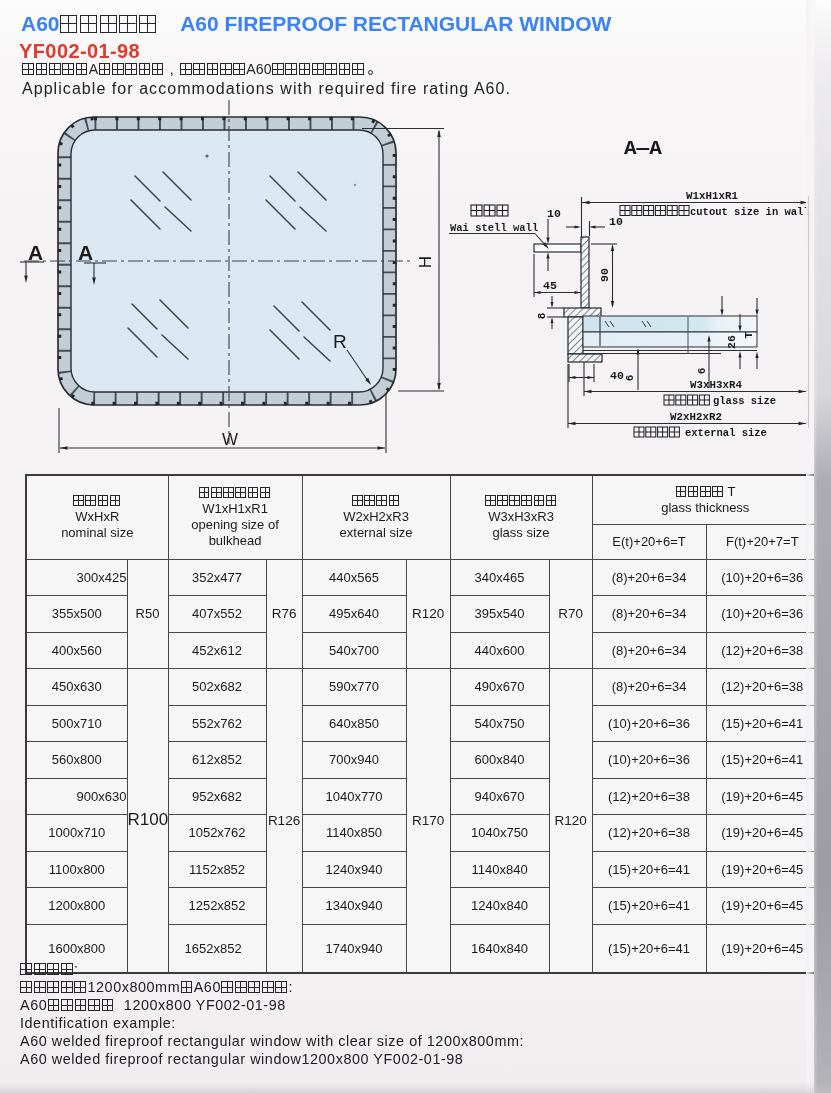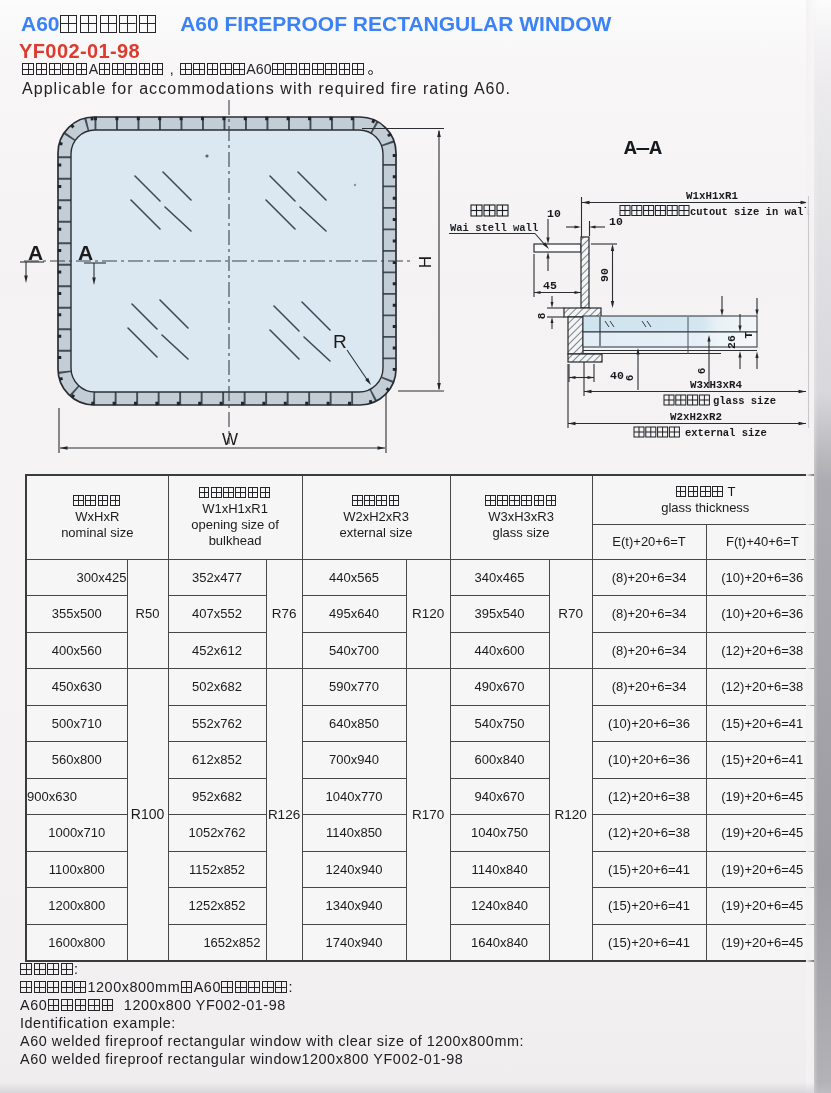--- a/index.html
+++ b/index.html
@@ -338,21 +338,21 @@
 <tbody>
       <tr style="height:49px">
 <th colspan="2" rowspan="2" style="border:1.6px solid #474747;font-weight:normal;padding:0;line-height:16px"><i class="g"></i><i class="g"></i><i class="g"></i><i class="g"></i><br>WxHxR<br>nominal size</th>
 <th colspan="2" rowspan="2" style="border:1.6px solid #474747;font-weight:normal;padding:0;line-height:16px"><i class="g"></i><i class="g"></i><i class="g"></i><i class="g"></i><i class="g"></i><i class="g"></i><br>W1xH1xR1<br>opening size of<br>bulkhead</th>
 <th colspan="2" rowspan="2" style="border:1.6px solid #474747;font-weight:normal;padding:0;line-height:16px"><i class="g"></i><i class="g"></i><i class="g"></i><i class="g"></i><br>W2xH2xR3<br>external size</th>
 <th colspan="2" rowspan="2" style="border:1.6px solid #474747;font-weight:normal;padding:0;line-height:16px"><i class="g"></i><i class="g"></i><i class="g"></i><i class="g"></i><i class="g"></i><i class="g"></i><br>W3xH3xR3<br>glass size</th>
 <th colspan="2" style="border:1.6px solid #474747;font-weight:normal;padding:0;line-height:16px"><i class="g"></i><i class="g"></i><i class="g"></i><i class="g"></i>&nbsp;T<br>glass thickness</th>
 </tr>
 <tr style="height:35px">
 <th style="border:1.6px solid #474747;font-weight:normal;padding:0;line-height:16px">E(t)+20+6=T</th>
-<th style="border:1.6px solid #474747;font-weight:normal;padding:0;line-height:16px">F(t)+40+6=T</th>
+<th style="border:1.6px solid #474747;font-weight:normal;padding:0;line-height:16px">F(t)+20+7=T</th>
 </tr>
 <tr style="height:36.5px">
 <td style="border:1.6px solid #474747;text-align:right;padding:0">300x425</td>
 <td rowspan="3" style="border:1.6px solid #474747;text-align:center;padding:0;font-size:13px">R50</td>
 <td style="border:1.6px solid #474747;text-align:center;padding:0">352x477</td>
 <td rowspan="3" style="border:1.6px solid #474747;text-align:center;padding:0;font-size:13.5px">R76</td>
 <td style="border:1.6px solid #474747;text-align:center;padding:0">440x565</td>
 <td rowspan="3" style="border:1.6px solid #474747;text-align:center;padding:0;font-size:13.5px">R120</td>
 <td style="border:1.6px solid #474747;text-align:center;padding:0">340x465</td>
 <td rowspan="3" style="border:1.6px solid #474747;text-align:center;padding:0;font-size:13.5px">R70</td>
@@ -370,21 +370,21 @@
 <tr style="height:36.5px">
 <td style="border:1.6px solid #474747;text-align:center;padding:0">400x560</td>
 <td style="border:1.6px solid #474747;text-align:center;padding:0">452x612</td>
 <td style="border:1.6px solid #474747;text-align:center;padding:4px">540x700</td>
 <td style="border:1.6px solid #474747;text-align:center;padding:0">440x600</td>
 <td style="border:1.6px solid #474747;text-align:center;padding:0">(8)+20+6=34</td>
 <td style="border:1.6px solid #474747;text-align:center;padding:0">(12)+20+6=38</td>
 </tr>
 <tr style="height:36.5px">
 <td style="border:1.6px solid #474747;text-align:center;padding:0">450x630</td>
-<td rowspan="8" style="border:1.6px solid #474747;text-align:center;padding:0;font-size:14px">R100</td>
+<td rowspan="8" style="border:1.6px solid #474747;text-align:center;padding:0;font-size:17px">R100</td>
 <td style="border:1.6px solid #474747;text-align:center;padding:8px">502x682</td>
 <td rowspan="8" style="border:1.6px solid #474747;text-align:center;padding:0;font-size:13.5px">R126</td>
 <td style="border:1.6px solid #474747;text-align:center;padding:0">590x770</td>
 <td rowspan="8" style="border:1.6px solid #474747;text-align:center;padding:0;font-size:13.5px">R170</td>
 <td style="border:1.6px solid #474747;text-align:center;padding:0">490x670</td>
 <td rowspan="8" style="border:1.6px solid #474747;text-align:center;padding:0;font-size:13.5px">R120</td>
 <td style="border:1.6px solid #474747;text-align:center;padding:0">(8)+20+6=34</td>
 <td style="border:1.6px solid #474747;text-align:center;padding:0">(12)+20+6=38</td>
 </tr>
 <tr style="height:36.5px">
@@ -397,21 +397,21 @@
 </tr>
 <tr style="height:36.5px">
 <td style="border:1.6px solid #474747;text-align:center;padding:0">560x800</td>
 <td style="border:1.6px solid #474747;text-align:center;padding:0">612x852</td>
 <td style="border:1.6px solid #474747;text-align:center;padding:0">700x940</td>
 <td style="border:1.6px solid #474747;text-align:center;padding:0">600x840</td>
 <td style="border:1.6px solid #474747;text-align:center;padding:0">(10)+20+6=36</td>
 <td style="border:1.6px solid #474747;text-align:center;padding:0">(15)+20+6=41</td>
 </tr>
 <tr style="height:36.5px">
-<td style="border:1.6px solid #474747;text-align:left;padding:0">900x630</td>
+<td style="border:1.6px solid #474747;text-align:right;padding:0">900x630</td>
 <td style="border:1.6px solid #474747;text-align:center;padding:0">952x682</td>
 <td style="border:1.6px solid #474747;text-align:center;padding:0">1040x770</td>
 <td style="border:1.6px solid #474747;text-align:center;padding:0">940x670</td>
 <td style="border:1.6px solid #474747;text-align:center;padding:0">(12)+20+6=38</td>
 <td style="border:1.6px solid #474747;text-align:center;padding:0">(19)+20+6=45</td>
 </tr>
 <tr style="height:36.5px">
 <td style="border:1.6px solid #474747;text-align:center;padding:0">1000x710</td>
 <td style="border:1.6px solid #474747;text-align:center;padding:0">1052x762</td>
 <td style="border:1.6px solid #474747;text-align:center;padding:0">1140x850</td>
@@ -430,21 +430,21 @@
 <tr style="height:36.5px">
 <td style="border:1.6px solid #474747;text-align:center;padding:0">1200x800</td>
 <td style="border:1.6px solid #474747;text-align:center;padding:0">1252x852</td>
 <td style="border:1.6px solid #474747;text-align:center;padding:0">1340x940</td>
 <td style="border:1.6px solid #474747;text-align:center;padding:0">1240x840</td>
 <td style="border:1.6px solid #474747;text-align:center;padding:0">(15)+20+6=41</td>
 <td style="border:1.6px solid #474747;text-align:center;padding:0">(19)+20+6=45</td>
 </tr>
 <tr style="height:36.5px">
 <td style="border:1.6px solid #474747;text-align:center;padding:0">1600x800</td>
-<td style="border:1.6px solid #474747;text-align:right;padding:5px">1652x852</td>
+<td style="border:1.6px solid #474747;text-align:left;padding:16px">1652x852</td>
 <td style="border:1.6px solid #474747;text-align:center;padding:0">1740x940</td>
 <td style="border:1.6px solid #474747;text-align:center;padding:0">1640x840</td>
 <td style="border:1.6px solid #474747;text-align:center;padding:0">(15)+20+6=41</td>
 <td style="border:1.6px solid #474747;text-align:center;padding:0">(19)+20+6=45</td>
 </tr>
 </tbody>
   </table>
 
 <div class="abs" style="left:20px;top:961px;font-size:14.4px;color:#202024;letter-spacing:.55px"><i class="g"></i><i class="g"></i><i class="g"></i><i class="g"></i>:</div>
 <div class="abs" style="left:20px;top:979px;font-size:14.4px;color:#202024;letter-spacing:.55px"><i class="g"></i><i class="g"></i><i class="g"></i><i class="g"></i><i class="g"></i>1200x800mm<i class="g"></i>A60<i class="g"></i><i class="g"></i><i class="g"></i><i class="g"></i><i class="g"></i>:</div>

